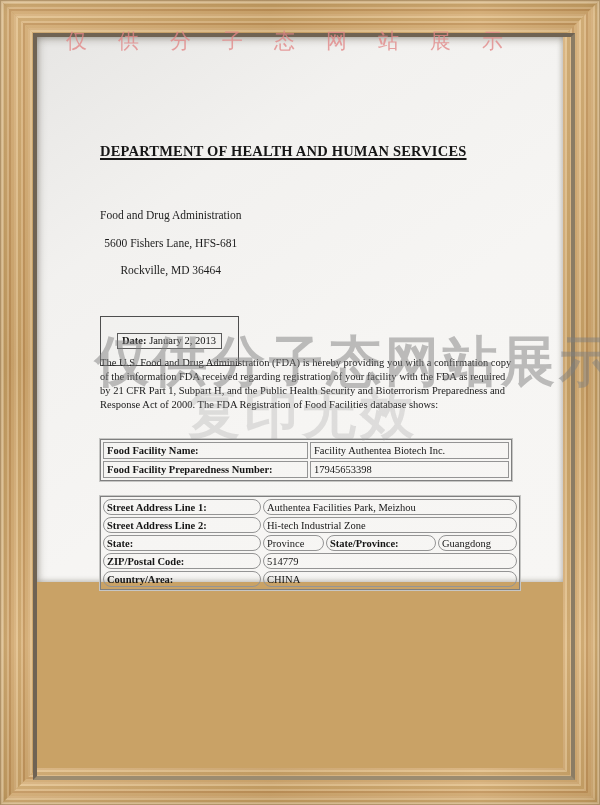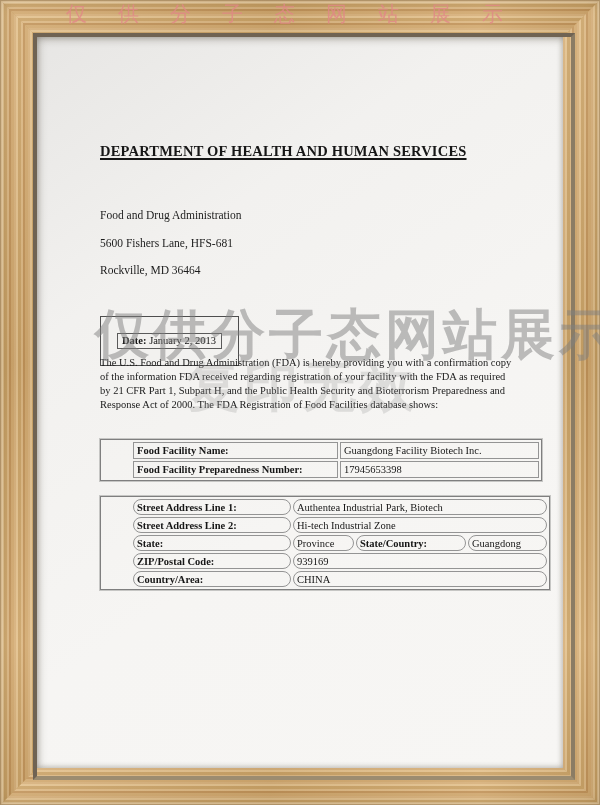--- a/index.html
+++ b/index.html
@@ -25,46 +25,46 @@
   .wood-left{left:0;clip-path:polygon(0 0,37px 37px,37px 768px,0 805px);}
   .wood-right{left:563px;clip-path:polygon(37px 0,37px 805px,0 768px,0 37px);}
   .frame-bevel{position:absolute;inset:0;pointer-events:none;
     box-shadow:inset 0 0 0 1px rgba(116,84,40,.35), inset 0 0 0 3px rgba(255,246,228,.25), inset 0 0 14px rgba(92,64,22,.28);}
   
   .seam{position:absolute;left:33px;top:33px;width:534px;height:739px;pointer-events:none;
     border-style:solid;border-width:4px;
     border-color:#6f6353 #8b7c64 #9c8c70 #6f6353;}
 
   
-  .paper{position:absolute;left:37px;top:37px;width:526px;height:731px;
+  .paper{position:absolute;left:37px;top:37px;width:526px;height:545px;
     background:linear-gradient(145deg,#e7e6e4 0%,#f2f1ef 28%,#f6f5f3 60%,#f7f6f4 100%);
     box-shadow:inset 0 4px 8px -2px rgba(55,45,30,.28), inset 4px 0 8px -2px rgba(55,45,30,.22),
                inset -2px 0 5px rgba(55,45,30,.10), inset 0 -2px 5px rgba(55,45,30,.10);}
 
   .doc-title{position:absolute;left:63px;top:106px;font-size:14.5px;font-weight:bold;color:#161616;
     letter-spacing:.2px;text-decoration:underline;text-decoration-thickness:1.5px;text-underline-offset:2px;white-space:nowrap;}
-  .addr{position:absolute;left:63px;top:172px;font-size:11.5px;color:#1c1c1c;}
+  .addr{position:absolute;left:63px;top:172px;font-size:11.5px;color:#1c1c1c;text-align:center;}
   .addr div{margin-bottom:15.5px;white-space:nowrap;}
 
   .date-box{position:absolute;left:63px;top:279px;border:1px solid #4e4e4e;padding:16px;display:inline-block;background:rgba(240,240,238,.55);}
   .date-box .inner{border:1px solid #5a5a5a;padding:1px 5px 2px 4px;font-size:10.5px;color:#141414;white-space:nowrap;}
   .date-box .lbl{font-weight:bold;}
 
   .para{position:absolute;left:63px;top:319px;width:418px;font-size:10.5px;line-height:13.9px;color:#1a1a1a;}
   .para div{white-space:nowrap;}
 
   table.cert{position:absolute;left:63px;border-collapse:separate;border-spacing:2px;
-    border:1px solid #7f7f7f;box-shadow:0 0 0 1px #c6c6c4;table-layout:fixed;padding-left:30px;}
+    border:1px solid #7f7f7f;box-shadow:0 0 0 1px #c6c6c4;table-layout:fixed;}
   table.cert td{border:1px solid #949494;font-size:10.5px;color:#161616;padding:0 3px;white-space:nowrap;overflow:hidden;vertical-align:middle;}
   table.t1{top:402px;} table.t1 td{height:15px;}
   table.t2{top:459px;} table.t2 td{height:14px;border-radius:8px;}
   td.lbl{font-weight:bold;}
 
   
-  .wm{position:absolute;pointer-events:none;font-family:"DejaVu Sans",sans-serif;font-weight:bold;white-space:nowrap;z-index:5;}
+  .wm{position:absolute;pointer-events:none;font-family:"DejaVu Sans",sans-serif;font-weight:bold;white-space:nowrap;z-index:5;margin-top:27px;}
   .wm-top{top:0px;left:50%;transform:translateX(-50%);font-size:21px;letter-spacing:31px;font-weight:400;
     color:rgba(226,134,134,.78);}
   .wm-mid1{left:95px;top:299px;font-size:54px;letter-spacing:4px;color:rgba(128,128,128,.50);}
   .wm-mid2{left:186px;top:351px;font-size:54px;letter-spacing:4px;color:rgba(150,150,150,.26);}
 </style>
 </head>
 <body>
 
 <div id="stage">
 
@@ -100,54 +100,54 @@
     </div>
 
     <table class="cert t1">
       <colgroup>
           <col style="width:205px">
           <col style="width:199px">
         </colgroup>
       <tbody>
           <tr>
         <td class="lbl">Food Facility Name:</td>
-        <td>Guangdong Facility Biotech Inc.</td>
+        <td>Facility Authentea Biotech Inc.</td>
       </tr>
       <tr>
         <td class="lbl">Food Facility Preparedness Number:</td>
         <td>17945653398</td>
       </tr>
     </tbody>
       </table>
 
     <table class="cert t2">
       <colgroup>
           <col style="width:158px">
           <col style="width:61px">
           <col style="width:110px">
           <col style="width:79px">
         </colgroup>
       <tbody>
           <tr>
         <td class="lbl">Street Address Line 1:</td>
-        <td colspan="3">Authentea Industrial Park, Biotech</td>
+        <td colspan="3">Authentea Facilities Park, Meizhou</td>
       </tr>
       <tr>
         <td class="lbl">Street Address Line 2:</td>
         <td colspan="3">Hi-tech Industrial Zone</td>
       </tr>
       <tr>
         <td class="lbl">State:</td>
         <td>Province</td>
-        <td class="lbl">State/Country:</td>
+        <td class="lbl">State/Province:</td>
         <td>Guangdong</td>
       </tr>
       <tr>
         <td class="lbl">ZIP/Postal Code:</td>
-        <td colspan="3">939169</td>
+        <td colspan="3">514779</td>
       </tr>
       <tr>
         <td class="lbl">Country/Area:</td>
         <td colspan="3">CHINA</td>
       </tr>
     </tbody>
       </table>
 
   </div>
 

